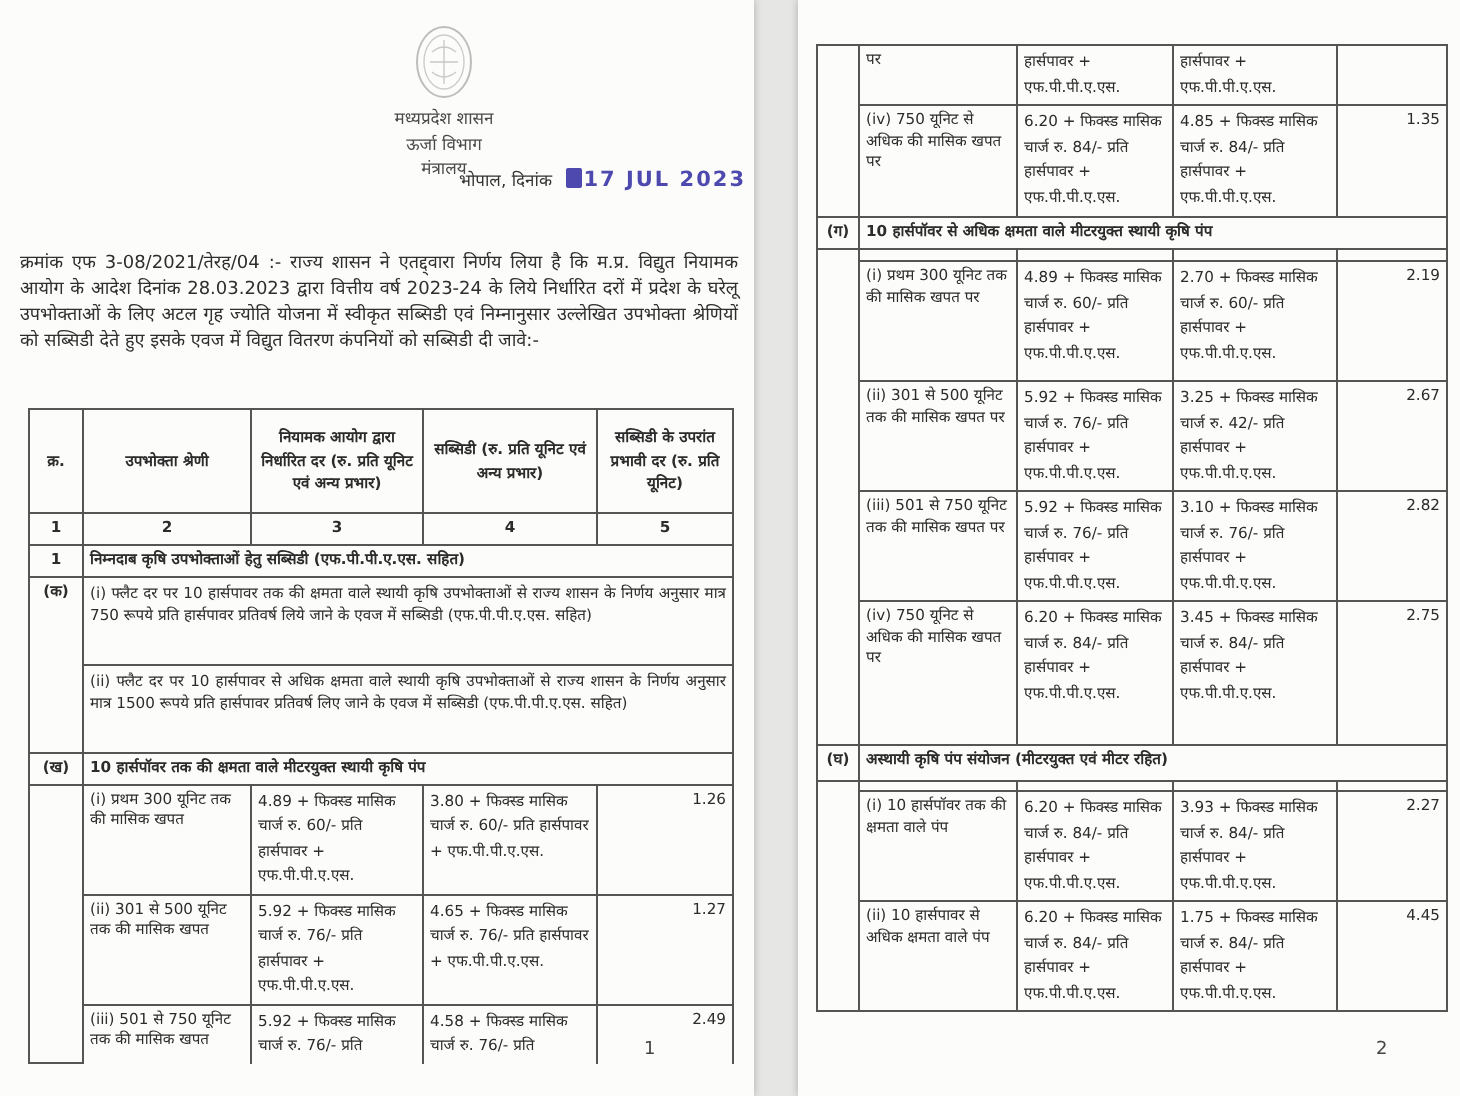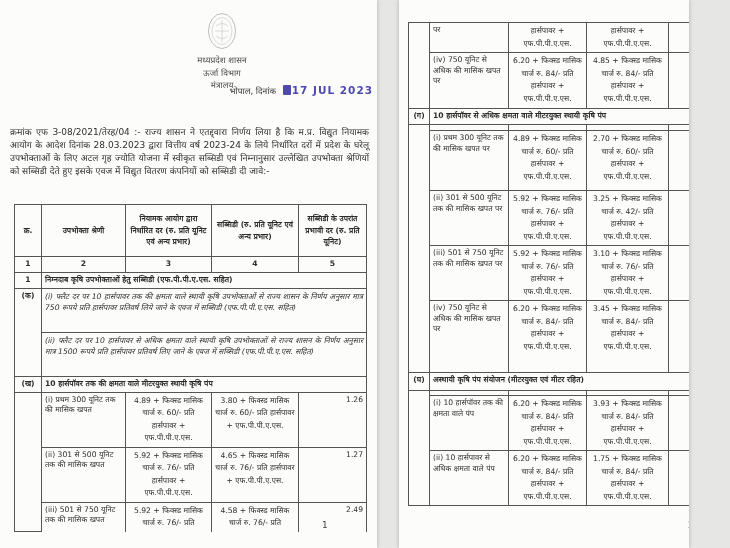--- a/index.html
+++ b/index.html
@@ -7,21 +7,21 @@
     width:730px;height:548px;position:relative;overflow:hidden;
     background:#e6e6e4;
     font-family:"DejaVu Sans",sans-serif;
     color:#2c2c2c;
   }
   .page{
     position:absolute;top:0;height:548px;background:#fcfcfa;
     box-shadow:0 0 4px rgba(0,0,0,.25);overflow:hidden;
   }
   #page1{left:0;width:377px;}
-  #page2{left:399px;width:290px;}
+  #page2{left:399px;width:331px;}
 
   
   .logo-card{
     position:absolute;left:16px;top:21px;width:82px;height:73px;
     background:#ffffff;border-radius:13px;
     box-shadow:0 1px 5px rgba(0,0,0,.25);
     text-align:center;
   }
   .logo-dot{width:17px;height:17px;border-radius:50%;margin:8px auto 3px auto;}
   .logo-text{font-weight:bold;font-size:14px;line-height:15px;color:#111;letter-spacing:0;}
@@ -46,22 +46,22 @@
   
   .doc-table{
     position:absolute;border-collapse:collapse;table-layout:fixed;
     font-size:7.6px;line-height:1.4;color:#2c2c2c;
   }
   .doc-table td{border:1px solid #555;padding:2px 3px;vertical-align:top;overflow:hidden;}
   .thead td{text-align:center;font-weight:bold;vertical-align:middle;line-height:1.5;}
   .cnum td{text-align:center;font-weight:bold;}
   .sec-title{font-weight:bold;}
   .lbl{text-align:center;font-weight:bold;}
-  .para{text-align:justify;line-height:1.45;font-style:italic;}
-  .rate{text-align:center;line-height:1.65;}
+  .para{text-align:justify;line-height:1.45;}
+  .rate{line-height:1.65;}
   .eff{text-align:right;padding-top:4px;}
   .cut td{border-bottom:none;}
 
   .page-num{position:absolute;font-size:9px;color:#444;}
   #page1 .page-num{left:322px;top:520px;}
   #page2 .page-num{left:289px;top:520px;}
 </style>
 </head>
 <body>
 

